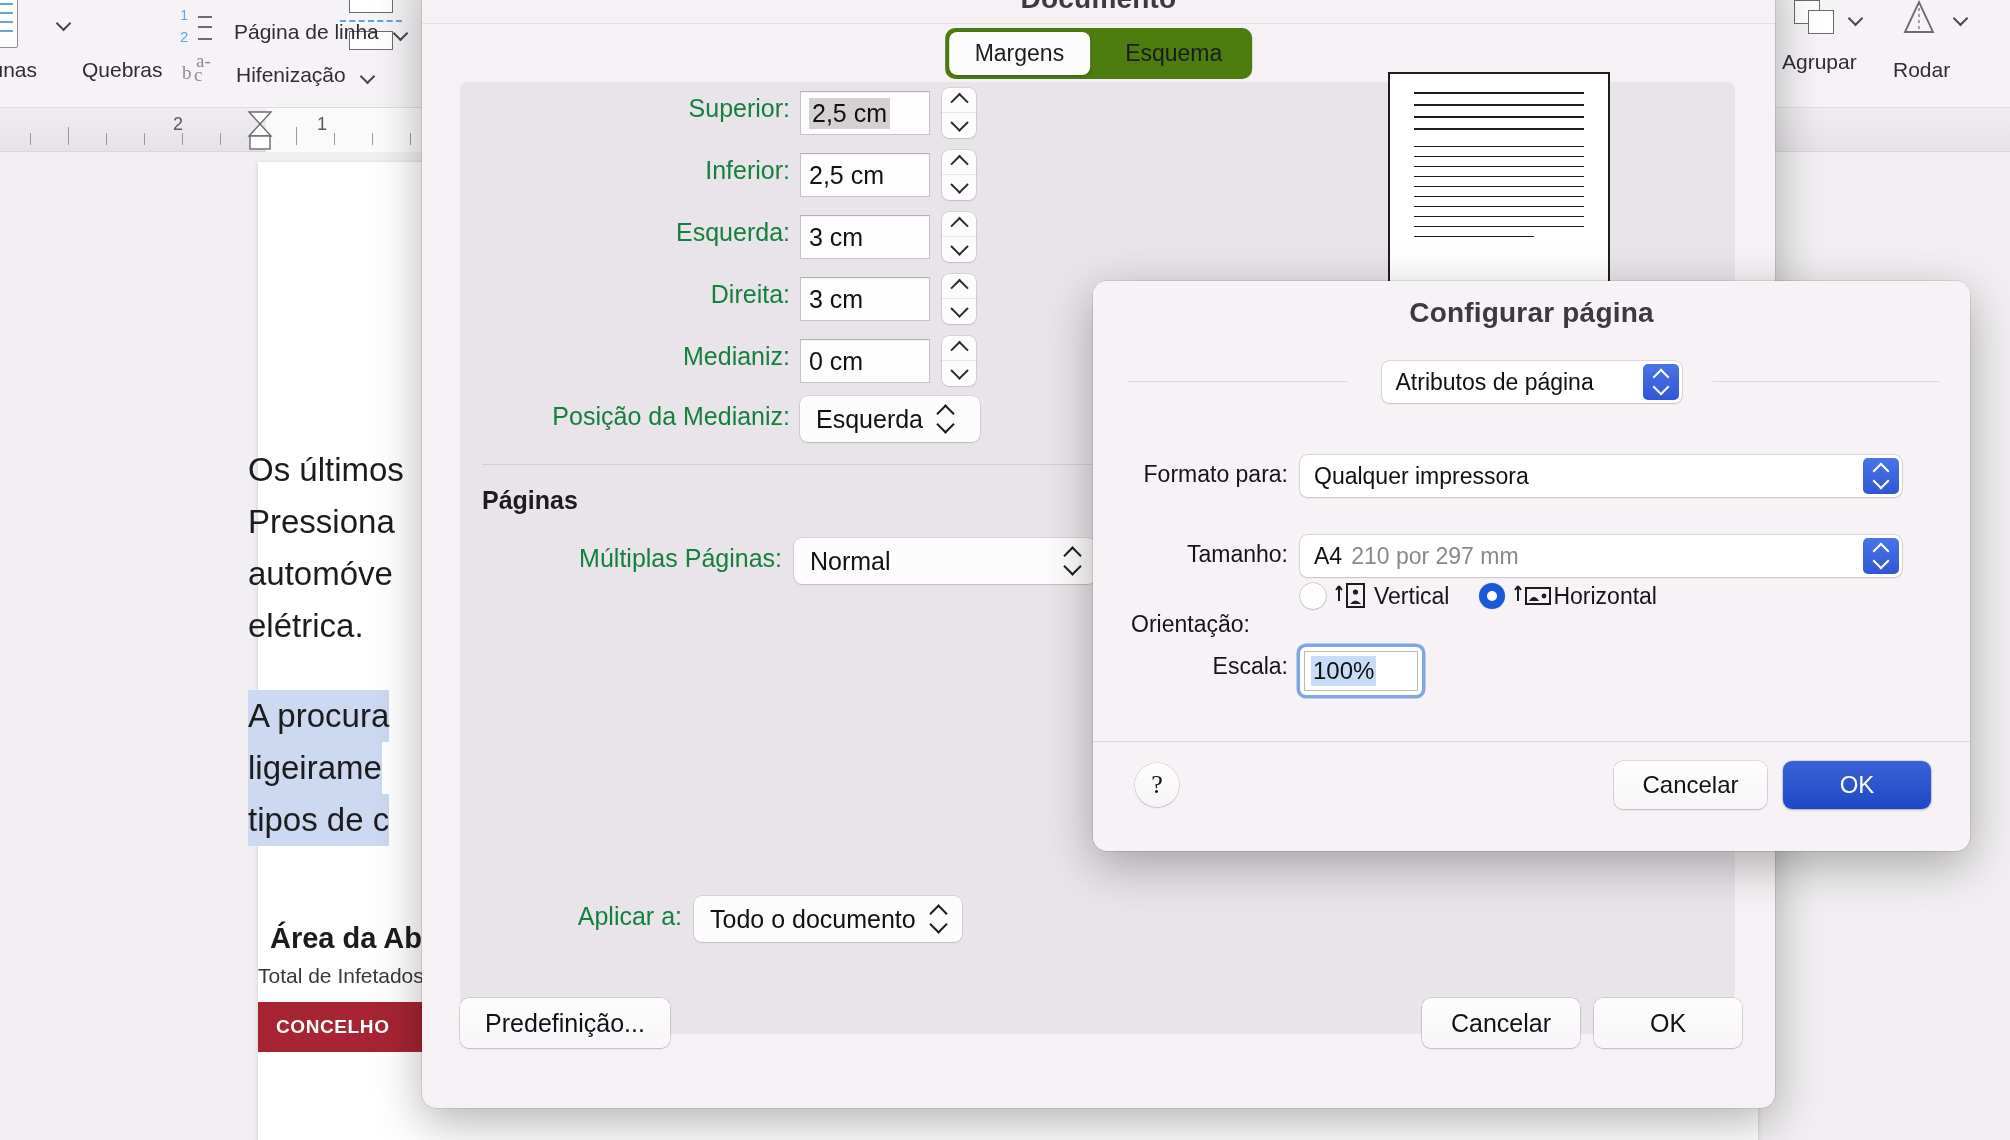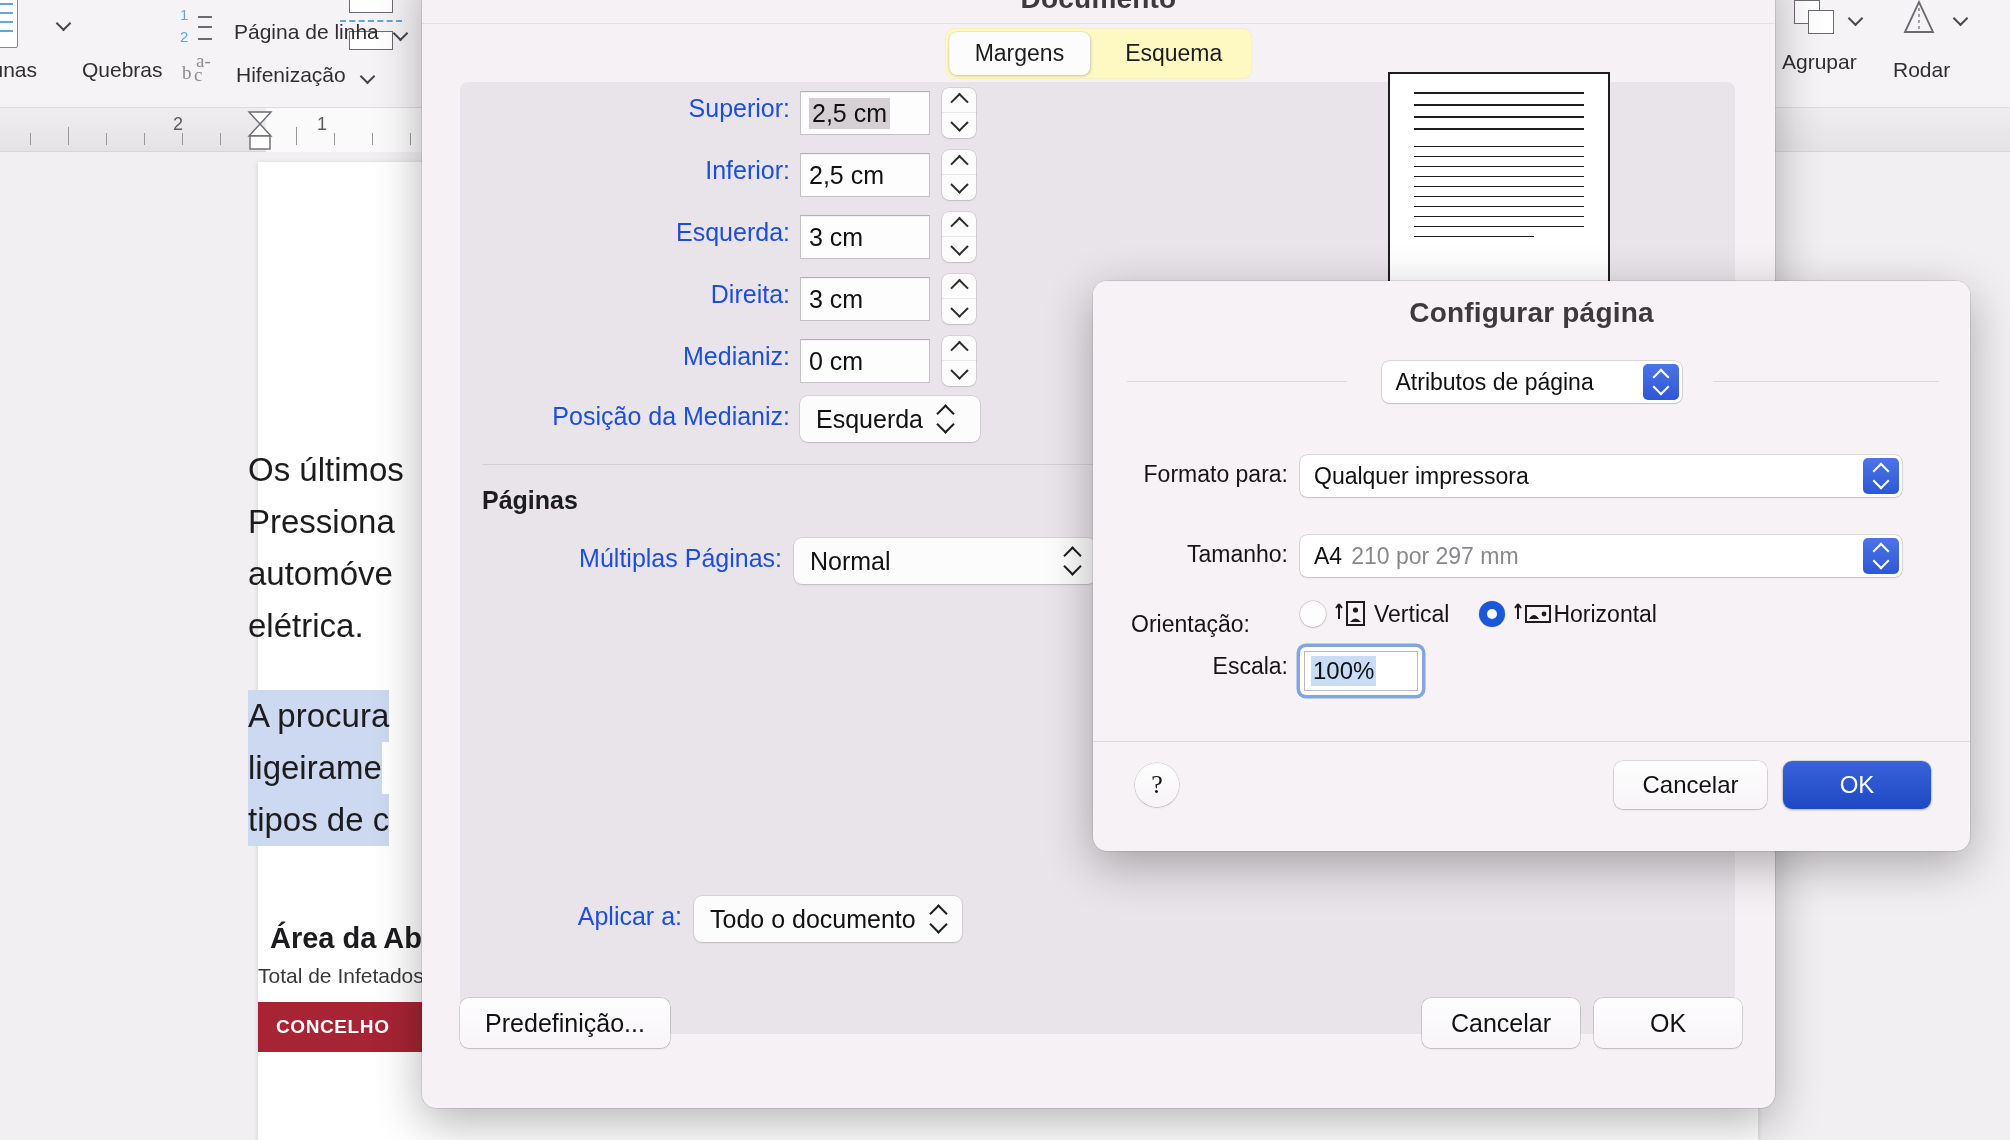--- a/index.html
+++ b/index.html
@@ -119,39 +119,39 @@
   .dlg-title {
     font-size: 28px; font-weight: bold; color: #3d393d; letter-spacing: .2px;
   }
 
   
   #dlg-documento { left: 422px; top: -36px; width: 1353px; height: 1144px; }
   #dlg-documento .dlg-titlebar { height: 60px; border-bottom: 1px solid #e4dde2; }
 
   .tabbar {
     position: absolute; left: 50%; top: 64px; transform: translateX(-50%);
-    display: flex; gap: 9px; background: #fef9c3; border-radius: 10px;
+    display: flex; gap: 9px; background: #4d7c0f; border-radius: 10px;
     padding: 4px; box-shadow: inset 0 0 0 .5px rgba(0,0,0,.07);
   }
   .tab {
     font-size: 23px; color: #1d1b1e; padding: 8px 26px; border-radius: 8px;
     cursor: default; white-space: nowrap;
   }
   .tab.active {
     background: #fdfcfd; box-shadow: 0 1px 3px rgba(0,0,0,.18), 0 0 0 .5px rgba(0,0,0,.08);
   }
 
   .panel {
     position: absolute; left: 38px; top: 50px; width: 1275px; height: 952px;
     background: #e9e4e9; border-radius: 8px;
   }
 
   .form-row { position: absolute; display: flex; align-items: center; }
   .form-label {
-    font-size: 25px; color: #1d4ed8; text-align: right; white-space: nowrap;
+    font-size: 25px; color: #15803d; text-align: right; white-space: nowrap;
   }
 
   .txt-field {
     background: #fefdfe; border: 1px solid #c6c1c6; border-top-color: #b4afb4;
     height: 44px; font-size: 25px; color: #111; display: flex; align-items: center;
     padding: 0 8px; box-shadow: inset 0 1px 1px rgba(0,0,0,.05);
   }
   .txt-field .sel { background: #d4d0d4; padding: 1px 3px; }
 
   .stepper {
@@ -583,21 +583,21 @@
       <span style="color:#8b888d;">210 por 297 mm</span>
       <span class="blue-chevbox">
           <span class="upd"></span>
         </span>
     </div>
   </div>
 
   <div class="cfg-row" style="left:0px; top:320px; width:195px; justify-content:center;margin-top:10px;">
     <span class="cfg-label">Orientação:</span>
   </div>
-  <div class="cfg-row" style="left:207px; top:318px; gap:8px;">
+  <div class="cfg-row" style="left:207px; top:300px; gap:8px;">
     <span class="radio"></span>
     <span class="orient-icon">
       <svg width="34" height="30" viewBox="0 0 34 30">
         <path d="M5 20 L5 5 M5 5 L2 9 M5 5 L8 9" stroke="#1c1b1d" stroke-width="2" fill="none"></path>
         <rect x="13" y="3" width="17" height="23" fill="none" stroke="#1c1b1d" stroke-width="2"></rect>
         <circle cx="21.5" cy="11" r="2.6" fill="#1c1b1d"></circle>
         <path d="M16 23 Q21.5 16 27 23 Z" fill="#1c1b1d"></path>
       </svg>
     </span>
     <span class="cfg-label" style="margin-right:22px;">Vertical</span>

